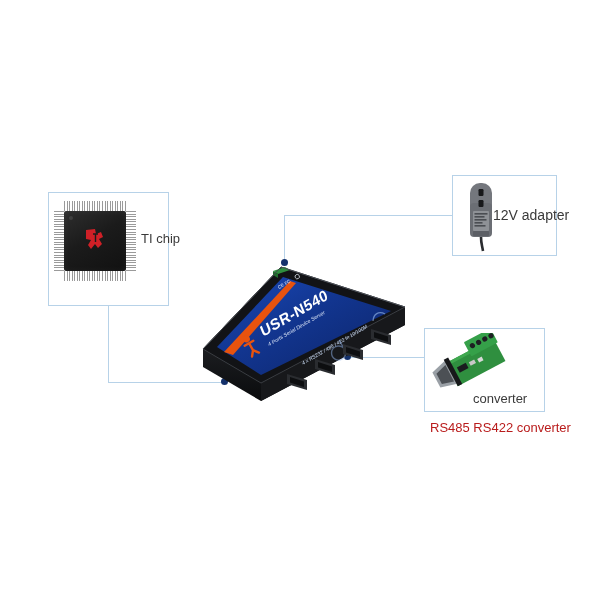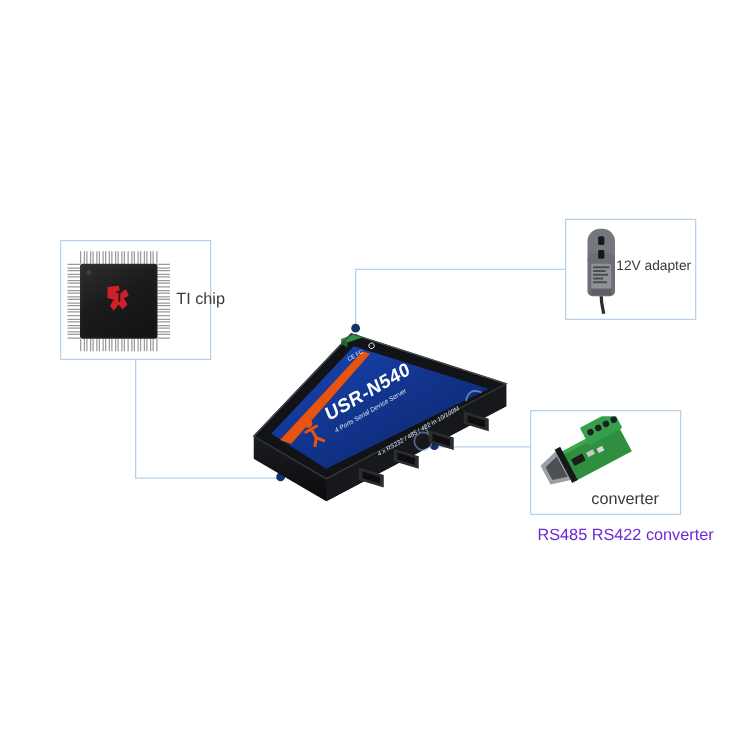--- a/index.html
+++ b/index.html
@@ -34,39 +34,39 @@
   .ti-logo{position:absolute;left:50%;top:50%;transform:translate(-50%,-50%);}
 
   
   .adapter-art{position:absolute;}
 
   
   .conv-art{position:absolute;}
 
   
   .device{position:absolute;left:195px;top:245px;width:230px;height:165px;}
-  .caption{position:absolute;color:#6d28d9;white-space:nowrap;}
+  .caption{position:absolute;color:#b91c1c;white-space:nowrap;}
 </style>
 </head>
 <body>
 
 <div id="stage">
 
   <div class="linev" style="left:108px;top:287px;height:96px;"></div>
   <div class="lineh" style="left:108px;top:382px;width:118px;"></div>
   <div class="dot" style="left:221px;top:378px;"></div>
 
   <div class="lineh" style="left:284px;top:215px;width:168px;"></div>
   <div class="linev" style="left:284px;top:215px;height:48px;"></div>
   <div class="dot" style="left:281px;top:259px;"></div>
 
   <div class="lineh" style="left:350px;top:357px;width:74px;"></div>
   <div class="dot" style="left:344px;top:353px;"></div>
 
-  <div class="callout" style="left:48px;top:192px;width:121px;height:96px;">
+  <div class="callout" style="left:48px;top:192px;width:121px;height:114px;">
     <div class="chip-wrap" style="left:5px;top:8px;width:82px;height:80px;">
       <div class="pins top">
         <i></i>
           <i></i>
           <i></i>
           <i></i>
           <i></i>
           <i></i>
           <i></i>
           <i></i>
@@ -196,21 +196,21 @@
           <rect x="13.5" y="35" width="10" height="1.6"></rect>
           <rect x="13.5" y="38" width="12" height="1.6"></rect>
           <rect x="13.5" y="41" width="8" height="1.6"></rect>
           <rect x="13.5" y="44" width="11" height="1.6"></rect>
         </g>
         <rect x="12" y="50" width="16" height="5" rx="1" fill="#5b5e64"></rect>
 
         <path d="M20 56 C20 62 21 64 22 70" stroke="#2a2c2f" stroke-width="2.6" fill="none"></path>
       </svg>
     </div>
-    <div class="callout-label" style="left:40px;top:31px;font-size:11px;text-align:right;">12V adapter</div>
+    <div class="callout-label" style="left:40px;top:31px;font-size:14px;text-align:right;">12V adapter</div>
   </div>
 
   <div class="callout" style="left:424px;top:328px;width:121px;height:84px;">
     <div class="conv-art" style="left:6px;top:4px;width:82px;height:62px;">
       <svg width="82" height="62" viewBox="0 0 82 62">
 
         <g transform="rotate(-28 41 31)">
           <rect x="18" y="18" width="54" height="26" fill="#2f8f3f"></rect>
           <rect x="18" y="18" width="54" height="3" fill="#3fa84f"></rect>
 

